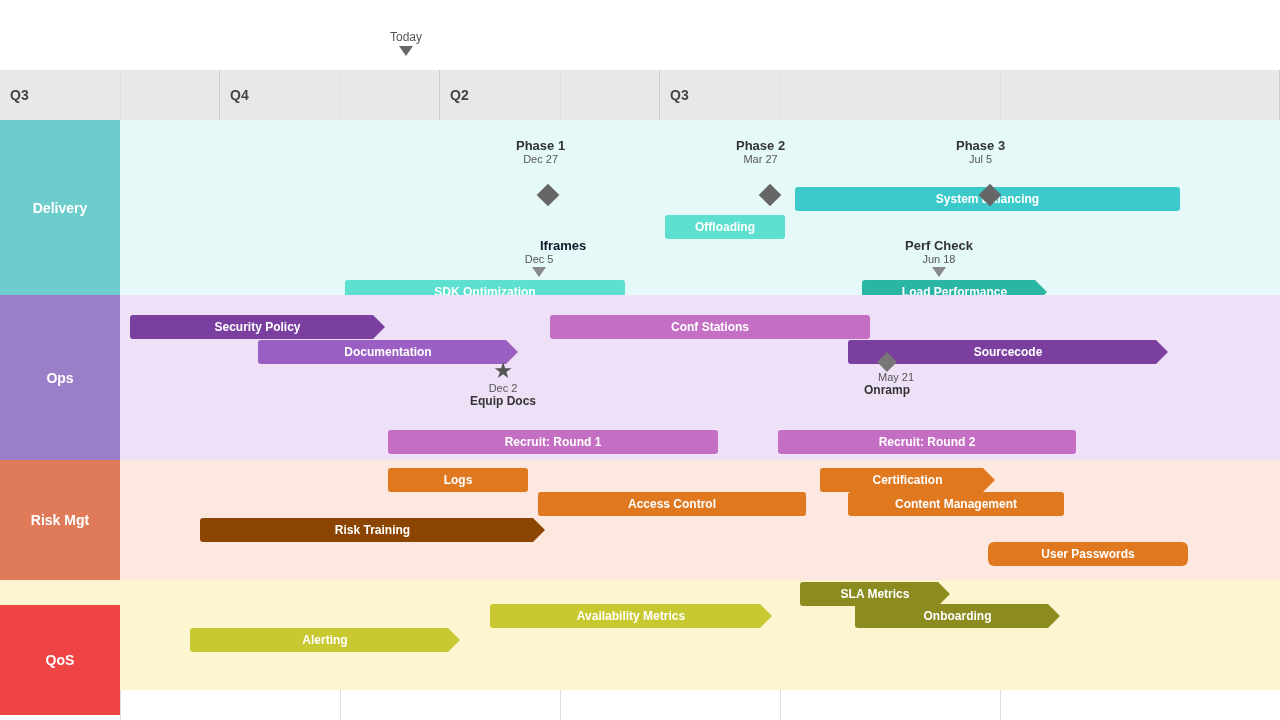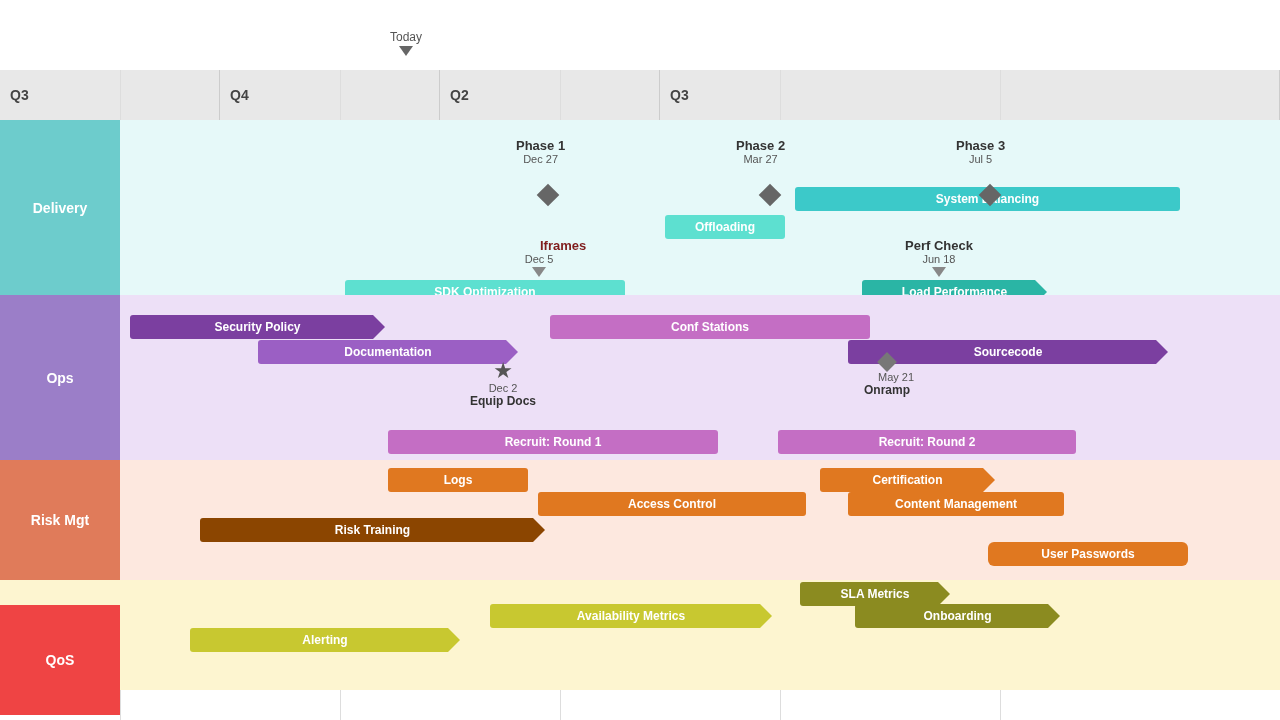--- a/index.html
+++ b/index.html
@@ -139,21 +139,21 @@
   <div style="position:absolute; left:540px; top:187px; width:16px; height:16px; background:#666; transform:rotate(45deg);"></div>
   <div style="position:absolute; left:762px; top:187px; width:16px; height:16px; background:#666; transform:rotate(45deg);"></div>
   <div style="position:absolute; left:982px; top:187px; width:16px; height:16px; background:#666; transform:rotate(45deg);"></div>
 
 
   <div class="task-bar" style="left:665px; top:215px; width:120px; background:#5de0d0;">
     <span>Offloading</span>
   </div>
 
   <div style="position:absolute; left:492px; top:238px;">
-    <div style="font-size:13px; font-weight:bold; color:#7f1d1d; text-align:center; white-space:nowrap;padding-left:48px;">Iframes</div>
+    <div style="font-size:13px; font-weight:bold; color:#0f172a; text-align:center; white-space:nowrap;padding-left:48px;">Iframes</div>
     <div style="font-size:11px; color:#555; text-align:center;">Dec 5</div>
     <div style="display:flex; justify-content:center; margin-top:2px;">
       <div style="width:0;height:0;border-left:7px solid transparent;border-right:7px solid transparent;border-top:10px solid #888;"></div>
     </div>
   </div>
 
   <div class="task-bar" style="left:345px; top:280px; width:280px; background:#5de0d0;">
     <span>SDK Optimization</span>
   </div>
 

